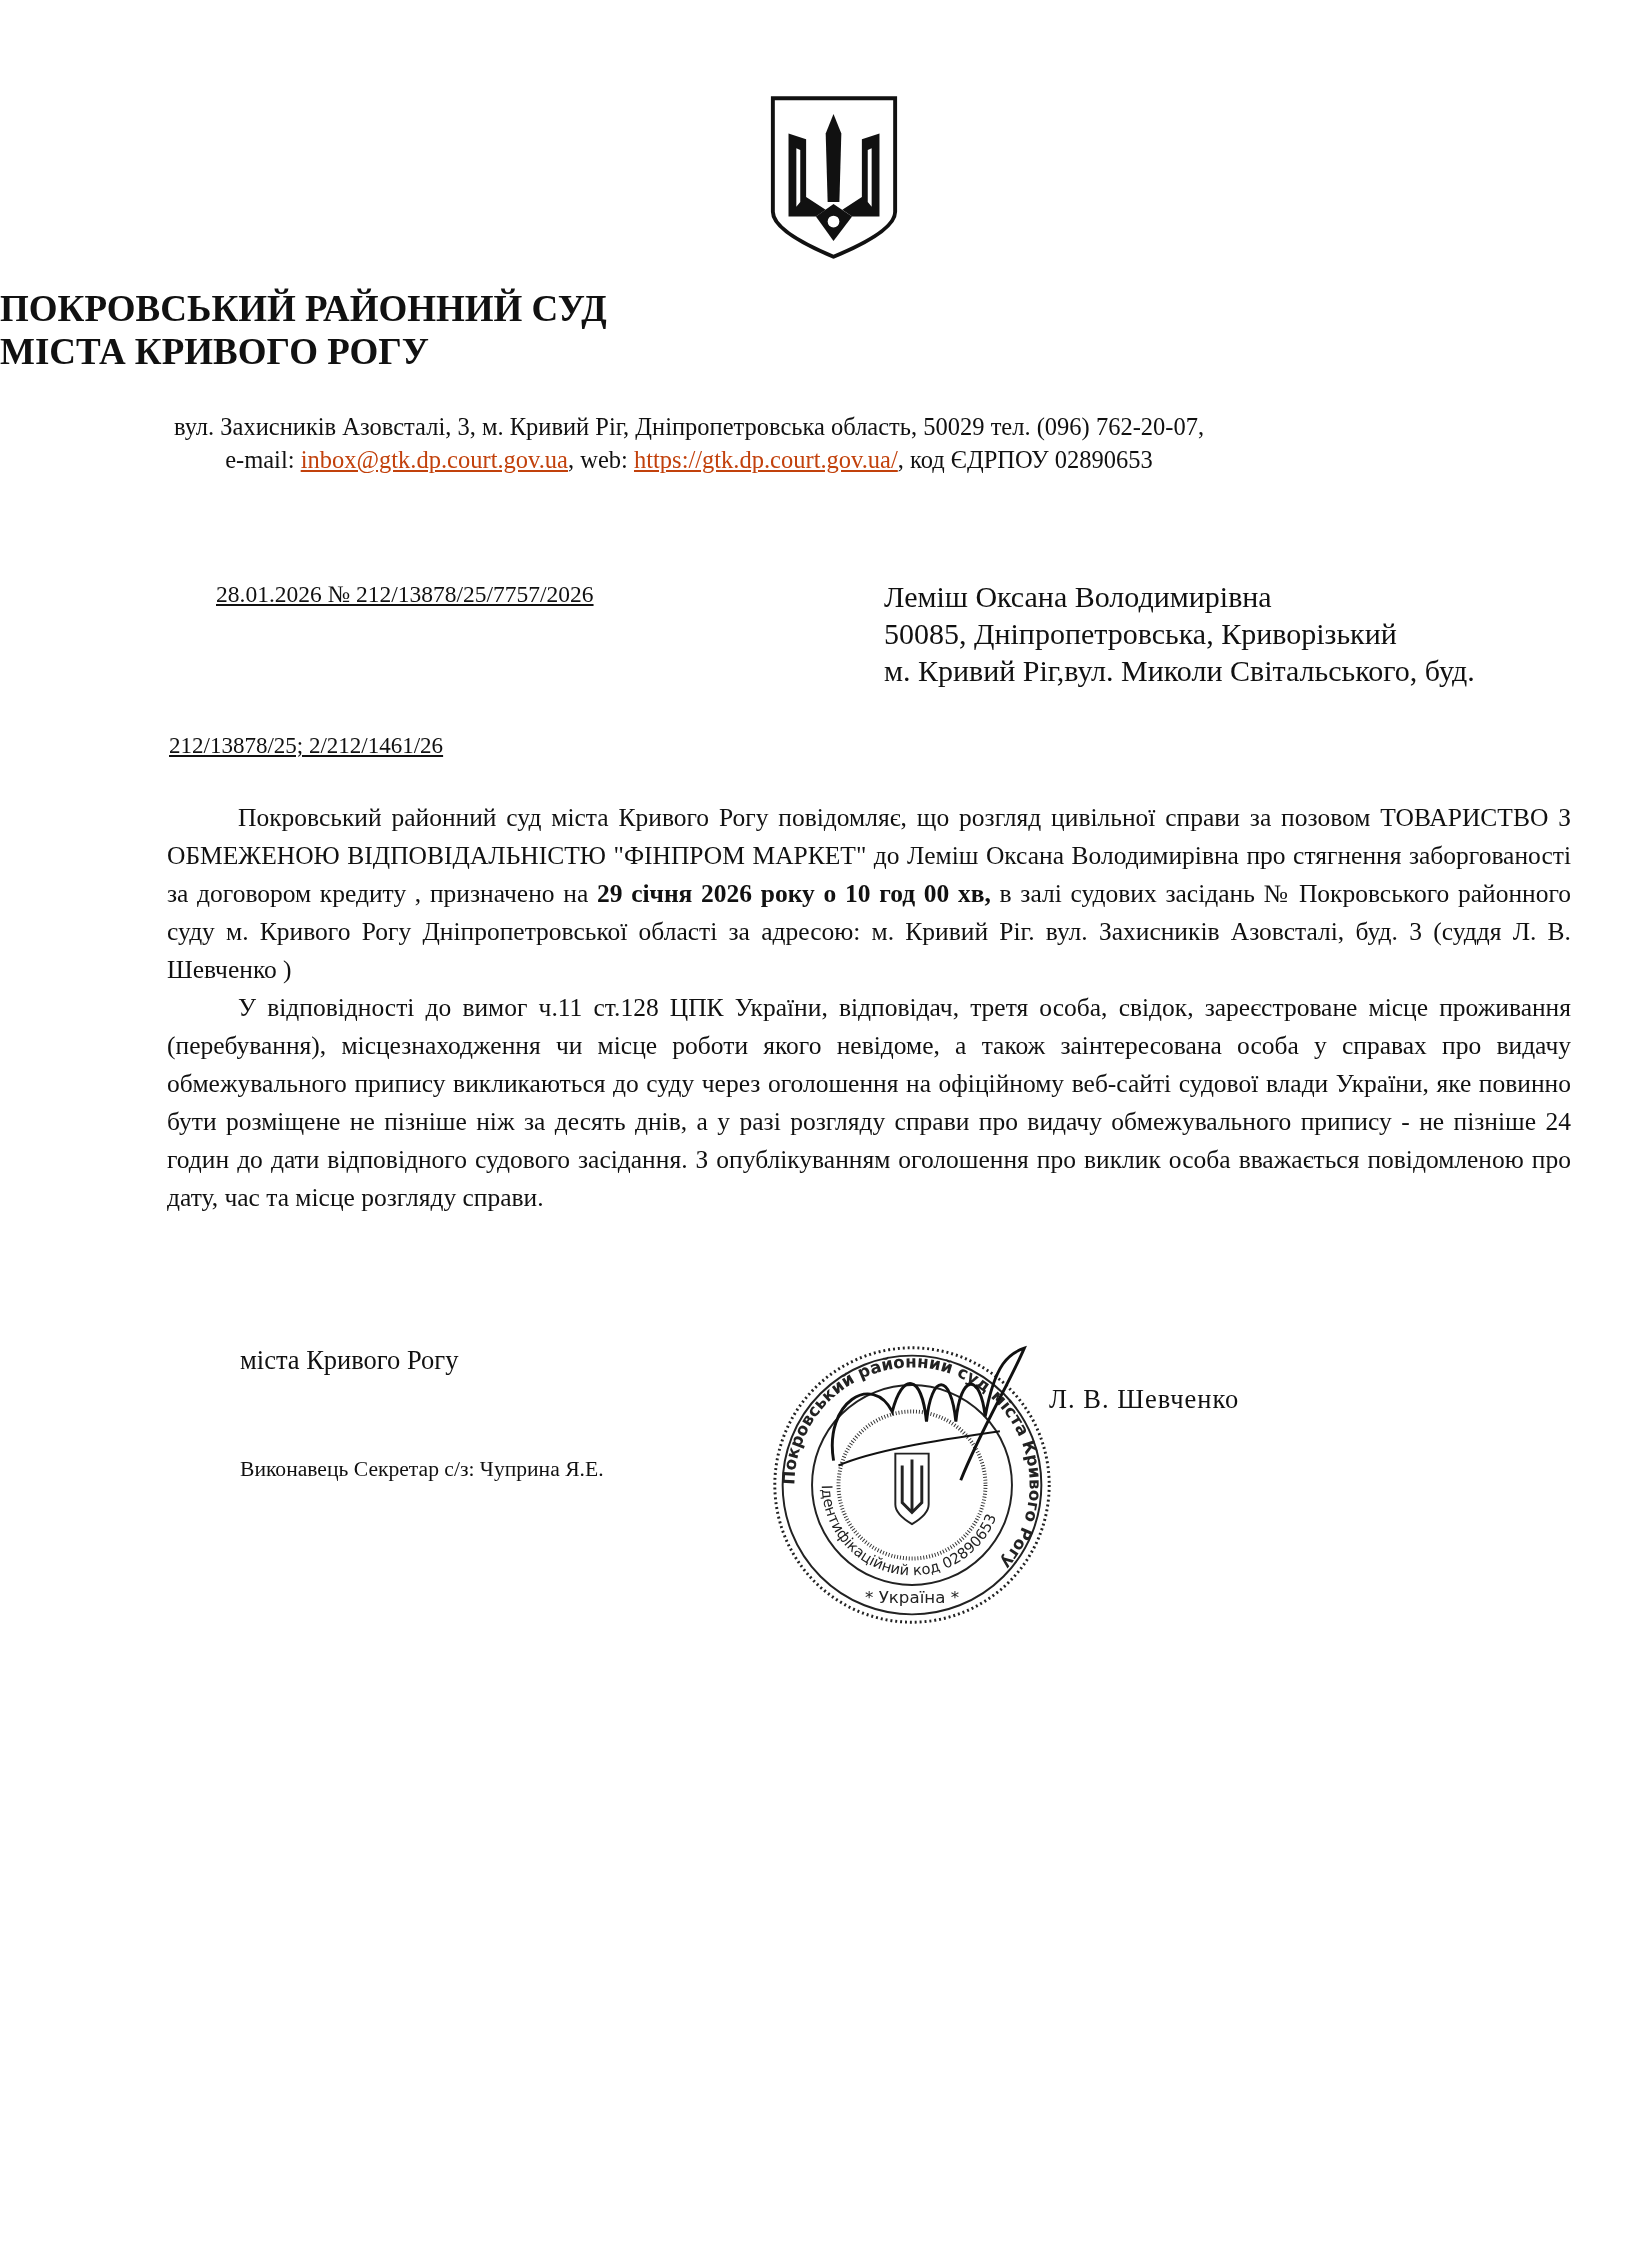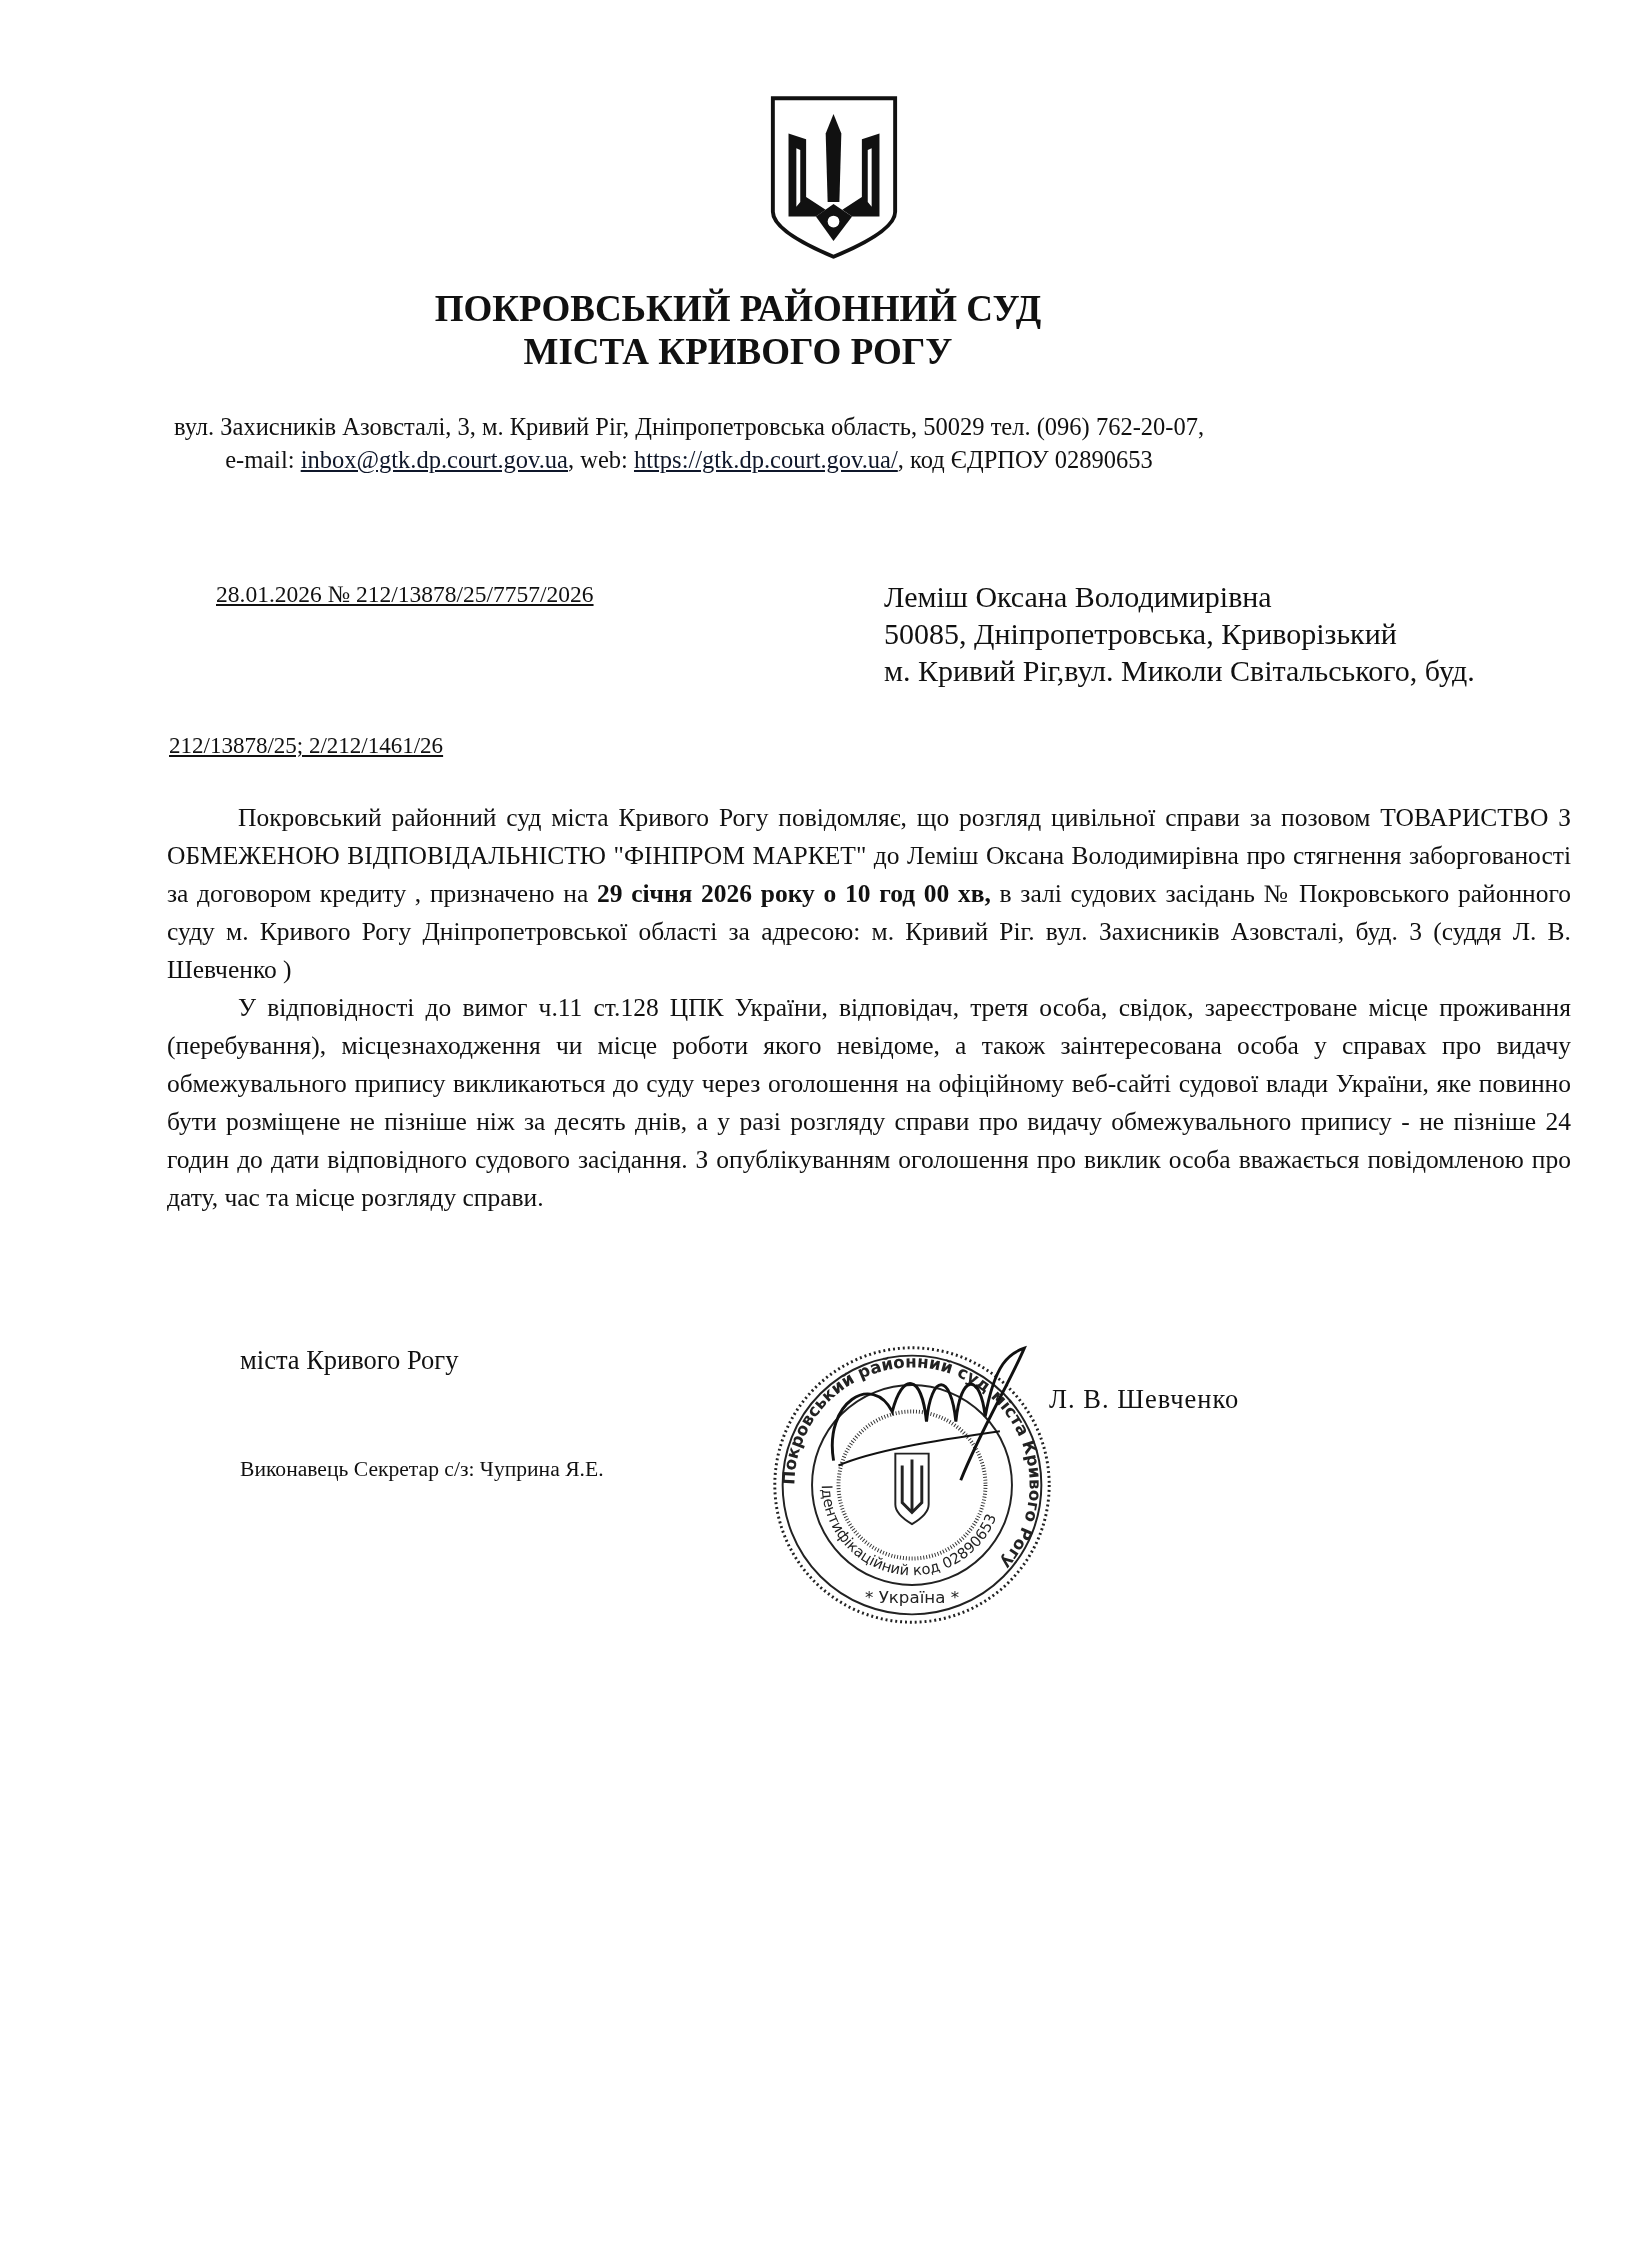--- a/index.html
+++ b/index.html
@@ -1,22 +1,22 @@
 <!DOCTYPE html>
 <html><head>
 <meta charset="utf-8">
 <style>
   html, body { margin: 0; padding: 0; background: #ffffff; }
   body { width: 1632px; height: 2262px; position: relative; overflow: hidden;
          font-family: "Liberation Serif", "DejaVu Serif", serif; color: #111; }
   .abs { position: absolute; }
   .emblem { left: 767px; top: 94px; width: 134px; height: 167px; }
-  .court-title { left: 0; width: 1476px; text-align: center; font-weight: bold; font-size: 37px; line-height: 49px; }
+  .court-title { left: 0; width: 1476px; text-align: left; font-weight: bold; font-size: 37px; line-height: 49px; }
   .addr { left: 0; width: 1378px; text-align: center; font-size: 24.5px; line-height: 33px; }
-  .addr a { color: #0f172a; text-decoration: underline; margin-top: 35px; }
+  .addr a { color: #c2410c; text-decoration: underline; margin-top: 35px; }
   .outno { left: 172px; top: 581px; font-size: 23.5px; text-decoration: underline; margin-left: 44px; }
   .casenos { left: 169px; top: 733px; font-size: 23px; text-decoration: underline; }
   .recipient { right: 62px; top: 578px; width: 686px; text-align: left; font-size: 30px; line-height: 37px; }
   .body { left: 167px; width: 1404px; font-size: 25.5px; line-height: 38px; text-align: justify; }
   .body p { margin: 0; text-indent: 71px; }
   .body b { font-weight: bold; }
   .sig-left { left: 240px; top: 1341px; font-size: 26.5px; line-height: 39px; }
   .executor { left: 240px; top: 1457px; font-size: 21.6px; }
   .sig-right { left: 1049px; top: 1384px; font-size: 26.5px; letter-spacing: 1px; }
   .stamp { left: 765px; top: 1338px; width: 294px; height: 294px; }

